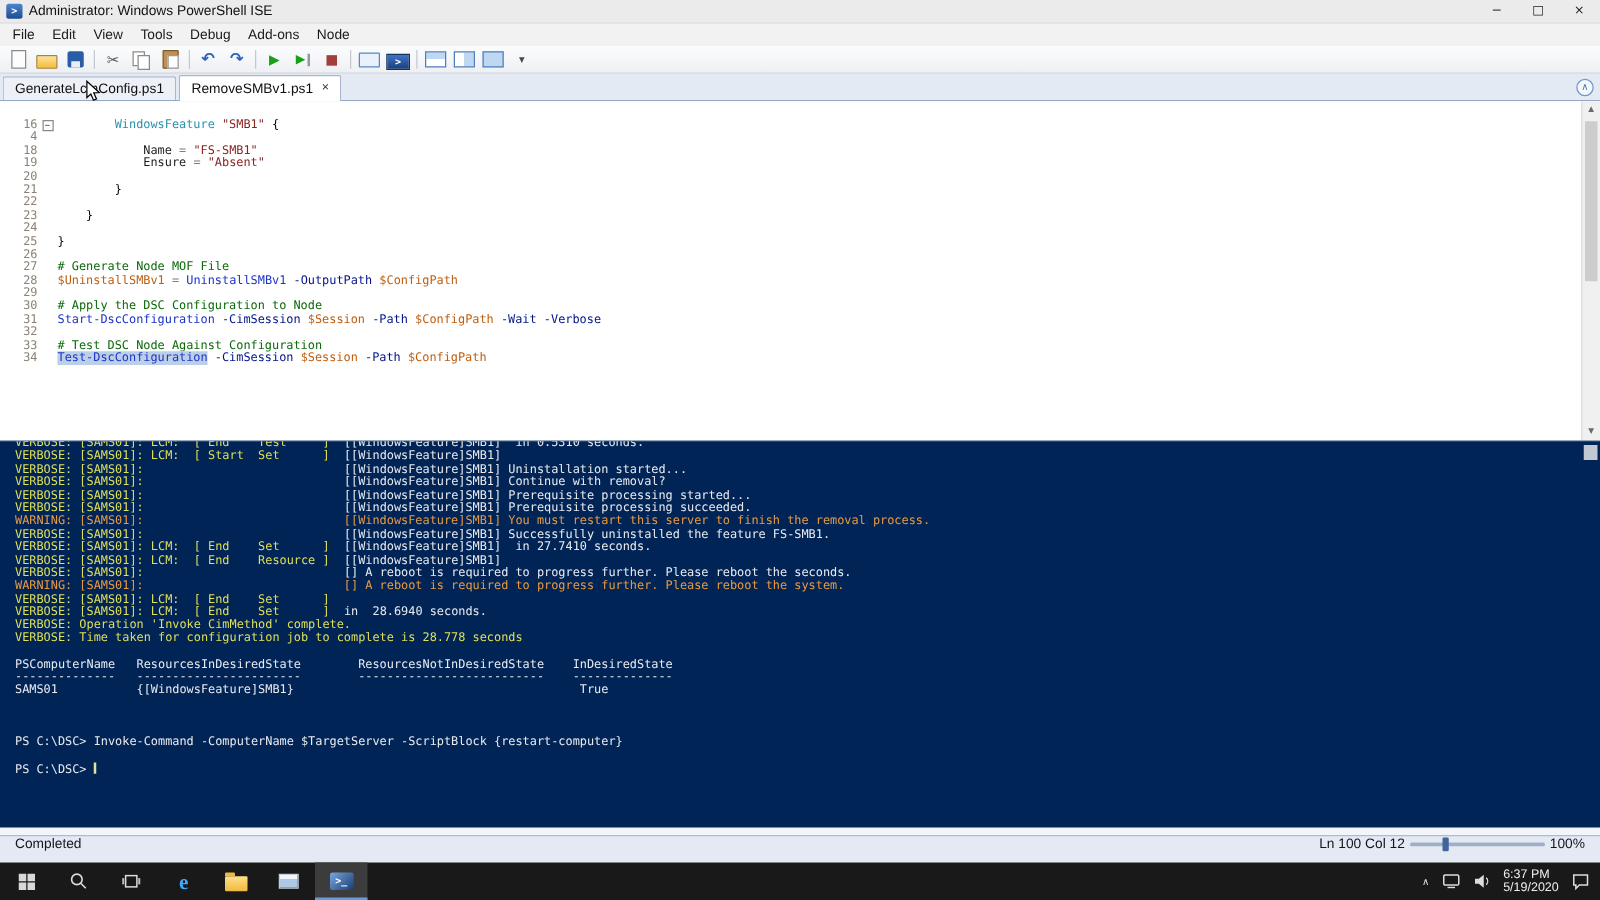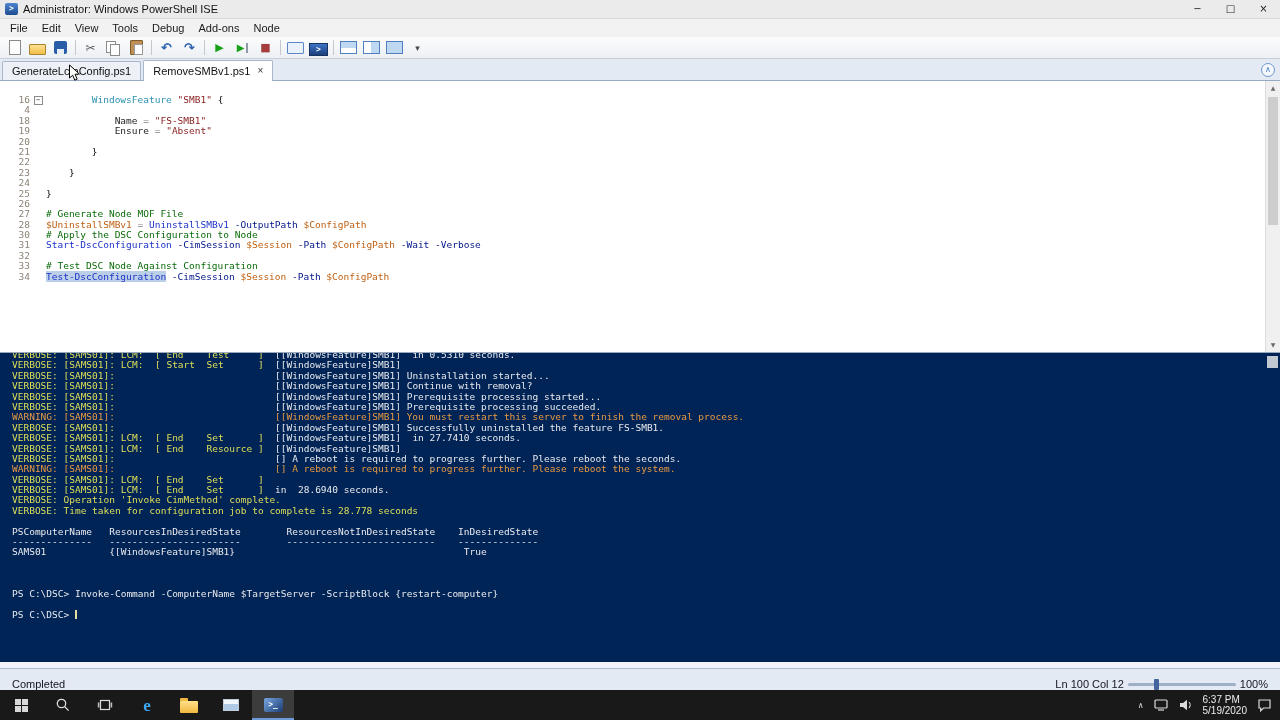--- a/index.html
+++ b/index.html
@@ -66,21 +66,21 @@
   .console{height:310px;flex:0 0 310px;background:#012456;position:relative;overflow:hidden;padding:2px 18px 0 12px;font:9.5px/10.4px "DejaVu Sans Mono",monospace;border-top:1px solid #9AA9BD}
   .cline{height:10.4px;white-space:pre}
   .cline.clip{margin-top:-5px}
   .c-v{color:#DFDF58}.c-w{color:#E89A42}.c-t{color:#E9EAEE}
   .caret{display:inline-block;width:2px;height:9px;background:#E3DF9E;vertical-align:-1px}
   .console-thumb{position:absolute;right:2px;top:3px;width:11px;height:12px;background:#C2C8D2}
 
   .gap{height:6px;flex:0 0 6px;background:#F2F5FA}
 
   
-  .statusbar{height:22px;flex:0 0 22px;background:#E4EAF4;border-top:1px solid #AEBCD0;display:flex;align-items:flex-end;font-size:11px;color:#15151C;padding:0 12px}
+  .statusbar{height:22px;flex:0 0 22px;background:#E4EAF4;border-top:1px solid #AEBCD0;display:flex;align-items:flex-start;font-size:11px;color:#15151C;padding:0 12px}
   .sb-right{margin-left:auto;display:flex;align-items:center;gap:4px}
   .ztrack{width:108px;height:3px;background:#9FAFC6;border-radius:2px;position:relative}
   .zthumb{position:absolute;left:26px;top:-4px;width:5px;height:11px;background:#41649C;border-radius:1px}
 
   
   .taskbar{height:30px;flex:0 0 30px;background:#191919;display:flex;align-items:stretch;color:#E6E6E6}
   .tb-btn{width:42px;display:flex;align-items:center;justify-content:center}
   .winlogo{display:grid;grid-template-columns:6px 6px;grid-template-rows:6px 6px;gap:1px}
   .winlogo i{background:#D8D8D8;display:block}
   .ie-e{font:bold 17px/17px "Liberation Serif",serif;color:#3FA9F5}
@@ -168,20 +168,21 @@
         <div class="eline"><span class="lnum">19</span><span class="fold"></span><span class="codeline"><span class="tk-p">            </span><span class="tk-prop">Ensure</span><span class="tk-p"> </span><span class="tk-op">=</span><span class="tk-p"> </span><span class="tk-str">"Absent"</span></span></div>
         <div class="eline"><span class="lnum">20</span><span class="fold"></span><span class="codeline"></span></div>
         <div class="eline"><span class="lnum">21</span><span class="fold"></span><span class="codeline"><span class="tk-p">        }</span></span></div>
         <div class="eline"><span class="lnum">22</span><span class="fold"></span><span class="codeline"></span></div>
         <div class="eline"><span class="lnum">23</span><span class="fold"></span><span class="codeline"><span class="tk-p">    }</span></span></div>
         <div class="eline"><span class="lnum">24</span><span class="fold"></span><span class="codeline"></span></div>
         <div class="eline"><span class="lnum">25</span><span class="fold"></span><span class="codeline"><span class="tk-p">}</span></span></div>
         <div class="eline"><span class="lnum">26</span><span class="fold"></span><span class="codeline"></span></div>
         <div class="eline"><span class="lnum">27</span><span class="fold"></span><span class="codeline"><span class="tk-com"># Generate Node MOF File</span></span></div>
         <div class="eline"><span class="lnum">28</span><span class="fold"></span><span class="codeline"><span class="tk-var">$UninstallSMBv1</span><span class="tk-p"> </span><span class="tk-op">=</span><span class="tk-p"> </span><span class="tk-cmd">UninstallSMBv1</span><span class="tk-p"> </span><span class="tk-param">-OutputPath</span><span class="tk-p"> </span><span class="tk-var">$ConfigPath</span></span></div>
+        <div class="eline"><span class="lnum">29</span><span class="fold"></span><span class="codeline"></span></div>
         <div class="eline"><span class="lnum">30</span><span class="fold"></span><span class="codeline"><span class="tk-com"># Apply the DSC Configuration to Node</span></span></div>
         <div class="eline"><span class="lnum">31</span><span class="fold"></span><span class="codeline"><span class="tk-cmd">Start-DscConfiguration</span><span class="tk-p"> </span><span class="tk-param">-CimSession</span><span class="tk-p"> </span><span class="tk-var">$Session</span><span class="tk-p"> </span><span class="tk-param">-Path</span><span class="tk-p"> </span><span class="tk-var">$ConfigPath</span><span class="tk-p"> </span><span class="tk-param">-Wait</span><span class="tk-p"> </span><span class="tk-param">-Verbose</span></span></div>
         <div class="eline"><span class="lnum">32</span><span class="fold"></span><span class="codeline"></span></div>
         <div class="eline"><span class="lnum">33</span><span class="fold"></span><span class="codeline"><span class="tk-com"># Test DSC Node Against Configuration</span></span></div>
         <div class="eline"><span class="lnum">34</span><span class="fold"></span><span class="codeline"><span class="tk-cmd sel">Test-DscConfiguration</span><span class="tk-p"> </span><span class="tk-param">-CimSession</span><span class="tk-p"> </span><span class="tk-var">$Session</span><span class="tk-p"> </span><span class="tk-param">-Path</span><span class="tk-p"> </span><span class="tk-var">$ConfigPath</span></span></div>
       </div>
     <div class="vscroll">
       <div class="vs-up">▲</div>
       <div class="vs-thumb"></div>
       <div class="vs-dn">▼</div>

